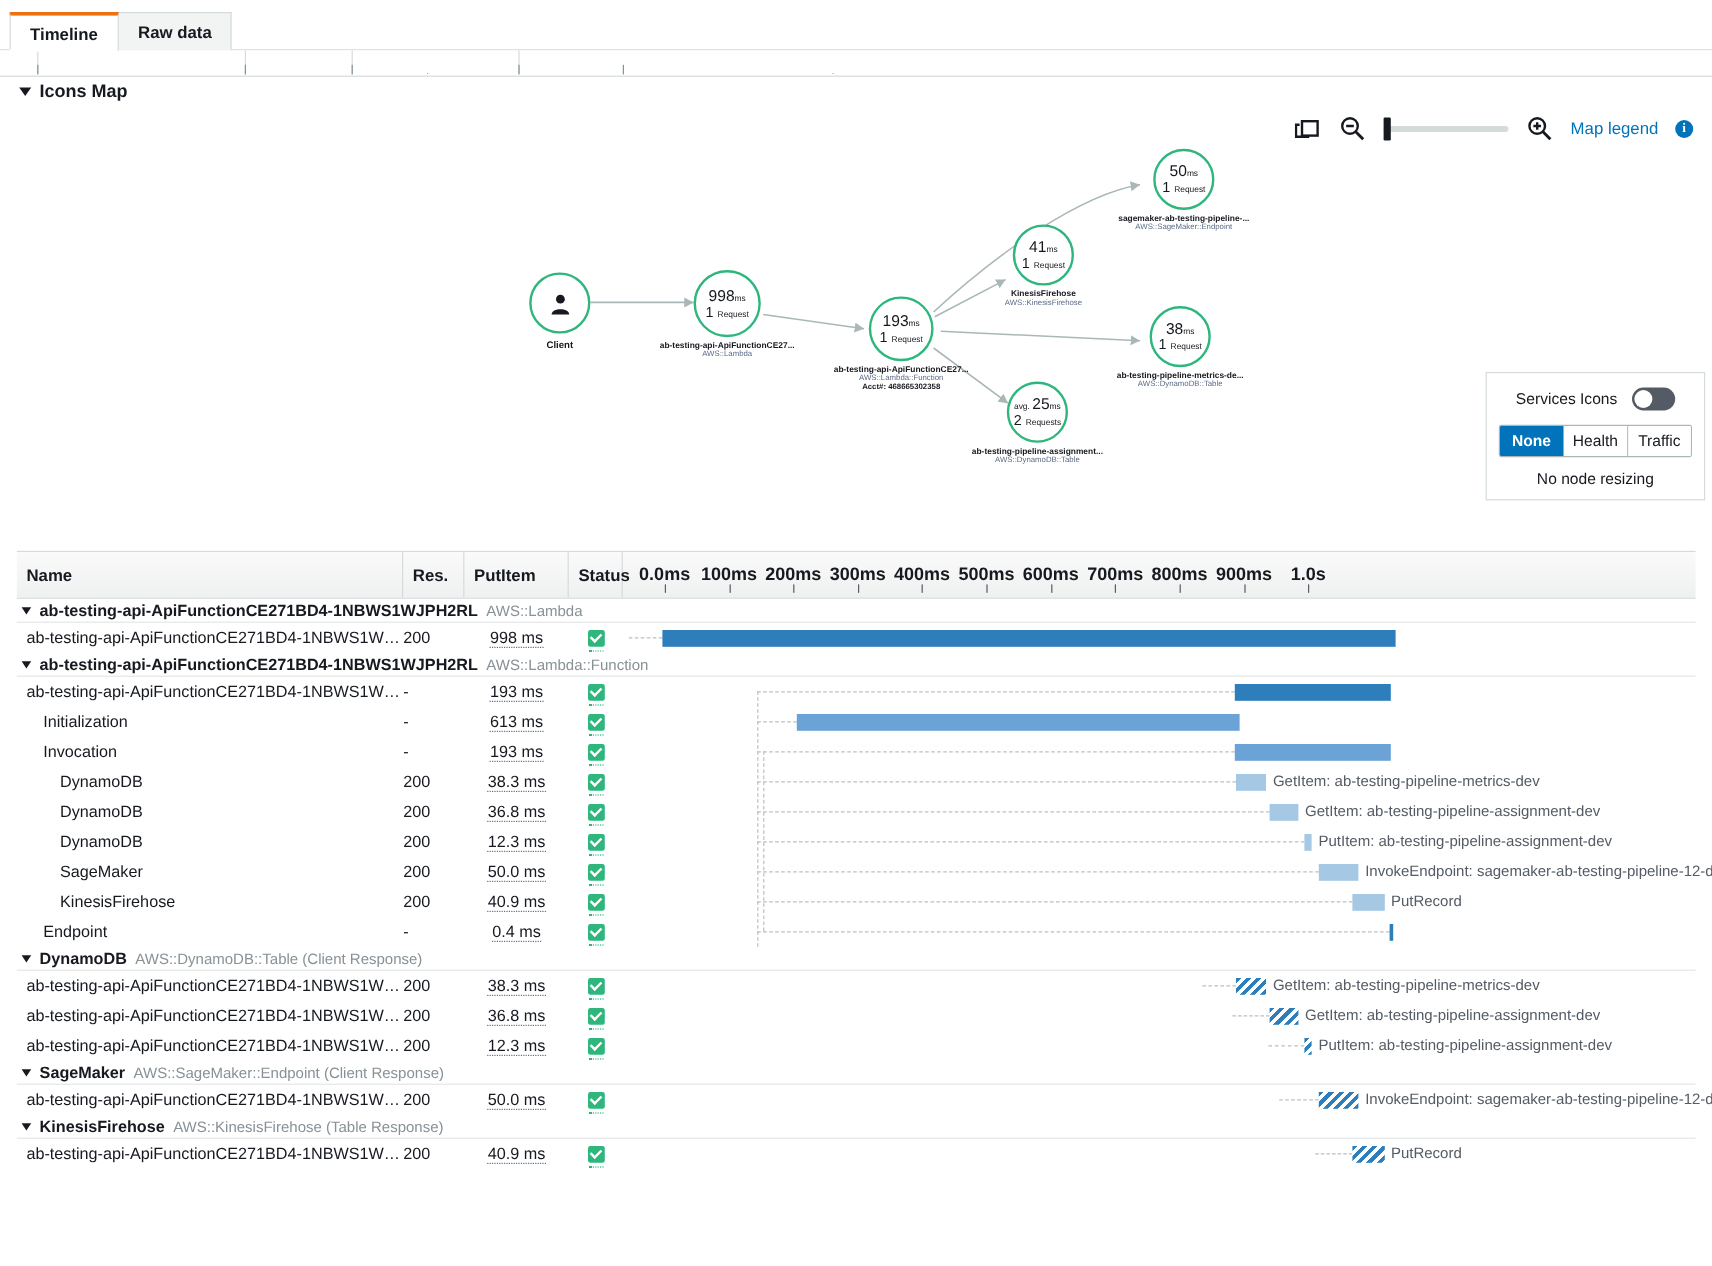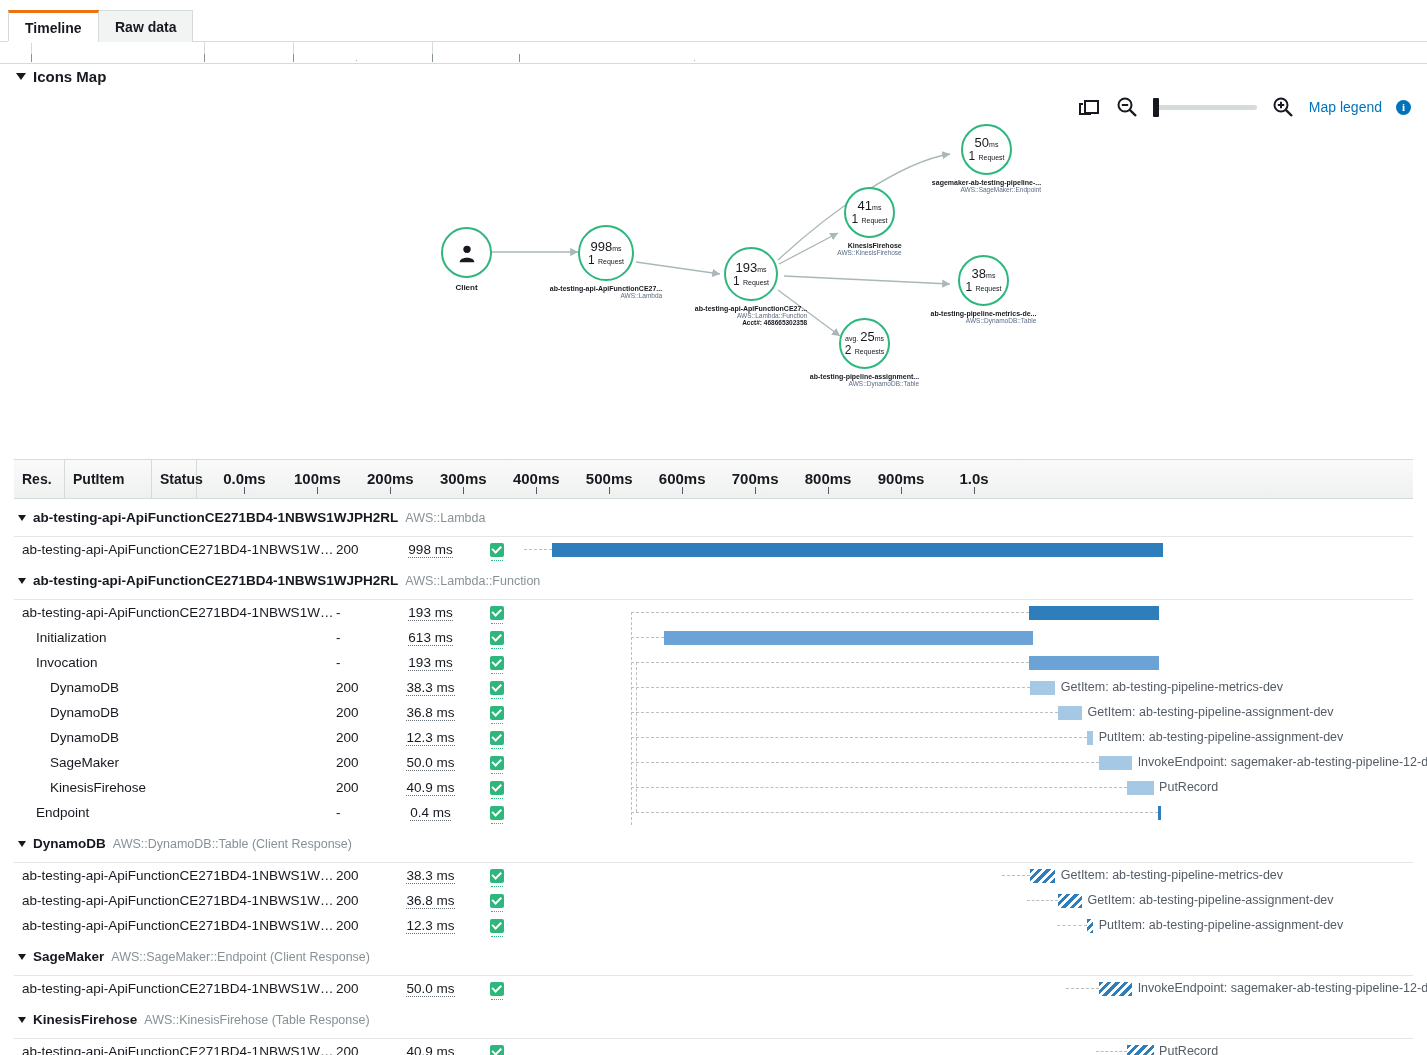--- a/index.html
+++ b/index.html
@@ -86,21 +86,21 @@
     border-radius: 50%; border: 2px solid #2eb67d; background: #ffffff;
     display: flex; flex-direction: column; align-items: center; justify-content: center;
     cursor: pointer;
   }
   .node-dur { font-size: 13px; color: #16191f; line-height: 1.05; white-space: nowrap; }
   .node-dur .u { font-size: 7px; }
   .node-dur .avgpre { font-size: 7px; }
   .node-req { font-size: 12px; color: #16191f; line-height: 1.05; white-space: nowrap; }
   .node-req .u { font-size: 7px; }
   .node-label { position: absolute; left: 50%; transform: translateX(-50%);
-    text-align: right; white-space: nowrap; }
+    text-align: center; white-space: nowrap; }
   .node-name { font-size: 7px; font-weight: bold; color: #16191f; }
   .node-type { font-size: 6.5px; color: #5a6b86; }
   .node-acct { font-size: 6.5px; font-weight: bold; color: #16191f; }
 
   
   .map-options {
     position: absolute; right: 6px; top: 218px; width: 183px;
     border: 1px solid #d5dbdb; background: #ffffff; padding: 12px 10px 10px;
     text-align: center;
   }
@@ -130,21 +130,21 @@
   .th.res { width: 51px; justify-content: flex-start; }
   .th.dur { width: 87px; }
   .th.status { width: 45px; }
   .th.axis { flex: 1; border-right: none; position: relative; padding: 0; }
   .axis-tick { position: absolute; top: 10px; text-align: center; }
   .axis-tick .lbl { font-size: 15px; font-weight: bold; color: #16191f; white-space: nowrap;
     transform: translateX(-50%); display: inline-block; }
   .axis-tick .mk { position: absolute; left: 0; top: 17px; width: 1px; height: 7px; background: #545b64; }
 
   .grp {
-    display: flex; align-items: center; height: 38px; gap: 7px;
+    display: flex; align-items: center; height: 20px; gap: 7px;
     border-bottom: 1px solid #e4e6e6; padding-left: 4px;
   }
   .grp-name { font-size: 13.5px; font-weight: bold; color: #16191f; }
   .grp-type { font-size: 12.5px; color: #879196; }
 
   .row { display: flex; height: 25px; align-items: center; position: relative; }
   .cell { font-size: 13.5px; color: #16191f; }
   .c-name { width: 322px; padding-left: 8px; white-space: nowrap; overflow: hidden; }
   .c-name.i1 { padding-left: 22px; }
   .c-name.i2 { padding-left: 36px; }
@@ -320,24 +320,39 @@
     <div class="node-circle" style="width:51px;height:51px">
       <div class="node-dur"><span class="avgpre">avg. </span><span>25</span><span class="u">ms</span></div>
       <div class="node-req"><span>2</span> <span class="u">Requests</span></div>
     </div>
     <div class="node-label" style="top:55px">
       <div class="node-name">ab-testing-pipeline-assignment...</div>
       <div class="node-type">AWS::DynamoDB::Table</div>
     </div>
   </div>
 
+  <div class="map-options">
+    <div class="opt-row">
+      <span class="opt-label">Services Icons</span>
+      <span class="toggle">
+          <span class="knob"></span>
+        </span>
+    </div>
+    <div class="segbtns">
+      <div class="segbtn sel">None</div>
+      <div class="segbtn">Health</div>
+      <div class="segbtn">Traffic</div>
+    </div>
+    <div class="opt-note">No node resizing</div>
+  </div>
 </div>
 
 <div class="tbl">
   <div class="thead">
+    <div class="th name">Name</div>
     <div class="th res">Res.</div>
     <div class="th dur">PutItem</div>
     <div class="th status">Status</div>
     <div class="th axis" id="axis-host">
         <div class="axis-tick" style="left: 3.9%;"><span class="lbl">0.0ms</span><span class="mk"></span></div>
         <div class="axis-tick" style="left: 9.9%;"><span class="lbl">100ms</span><span class="mk"></span></div>
         <div class="axis-tick" style="left: 15.9%;"><span class="lbl">200ms</span><span class="mk"></span></div>
         <div class="axis-tick" style="left: 21.9%;"><span class="lbl">300ms</span><span class="mk"></span></div>
         <div class="axis-tick" style="left: 27.9%;"><span class="lbl">400ms</span><span class="mk"></span></div>
         <div class="axis-tick" style="left: 33.9%;"><span class="lbl">500ms</span><span class="mk"></span></div>

